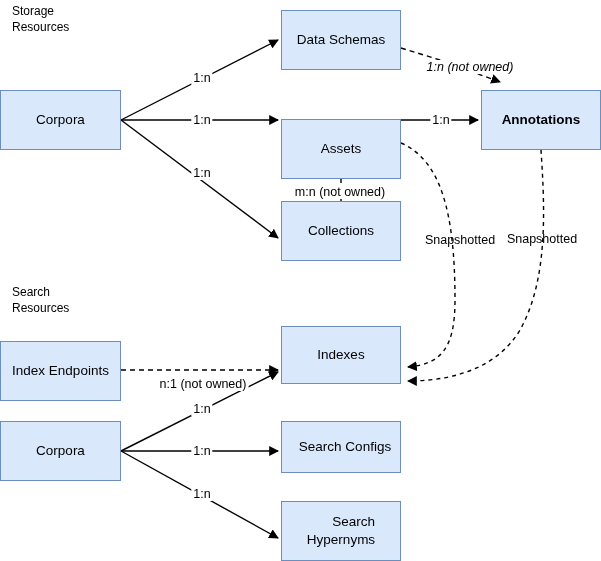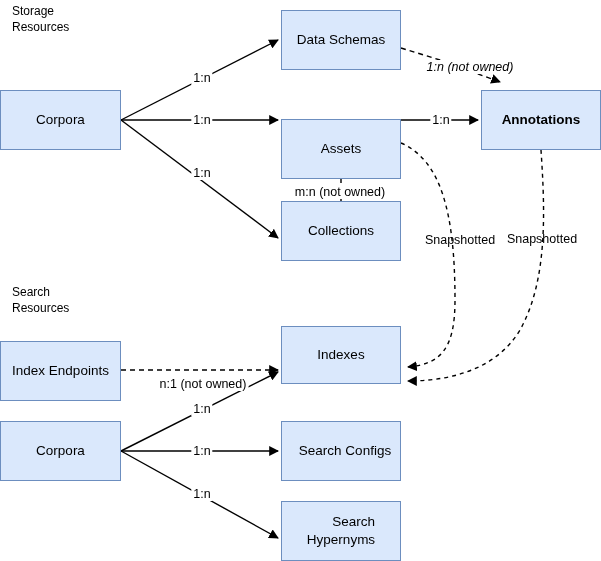--- a/index.html
+++ b/index.html
@@ -105,21 +105,21 @@
 Resources</div>
 
   <div class="node" style="left:0px; top:90px; width:121px; height:60px;">Corpora</div>
   <div class="node" style="left:281px; top:10px; width:120px; height:60px;">Data Schemas</div>
   <div class="node" style="left:281px; top:90px; width:120px; height:60px;margin-top:29px;">Assets</div>
   <div class="node" style="left:281px; top:201px; width:120px; height:60px;">Collections</div>
   <div class="node" style="left:481px; top:90px; width:120px; height:60px;font-weight:bold;">Annotations</div>
   <div class="node" style="left:0px; top:341px; width:121px; height:60px;">Index Endpoints</div>
   <div class="node" style="left:0px; top:421px; width:121px; height:60px;">Corpora</div>
   <div class="node" style="left:281px; top:326px; width:120px; height:58px;">Indexes</div>
-  <div class="node" style="left:281px; top:421px; width:120px; height:60px;padding-left:8px;">Search Configs</div>
+  <div class="node" style="left:281px; top:421px; width:120px; height:52px;padding-left:8px;">Search Configs</div>
   <div class="node" style="left:281px; top:501px; width:120px; height:60px;">Search
 Hypernyms</div>
 
   <div class="edge-label" style="left:202px; top:78px;">1:n</div>
   <div class="edge-label" style="left:202px; top:120px;">1:n</div>
   <div class="edge-label" style="left:202px; top:173px;">1:n</div>
   <div class="edge-label" style="left:441px; top:120px;">1:n</div>
   <div class="edge-label" style="left:470px; top:67px;font-style:italic;">1:n (not owned)</div>
   <div class="edge-label" style="left:340px; top:192px;">m:n (not owned)</div>
   <div class="edge-label" style="left:203px; top:384px;">n:1 (not owned)</div>

